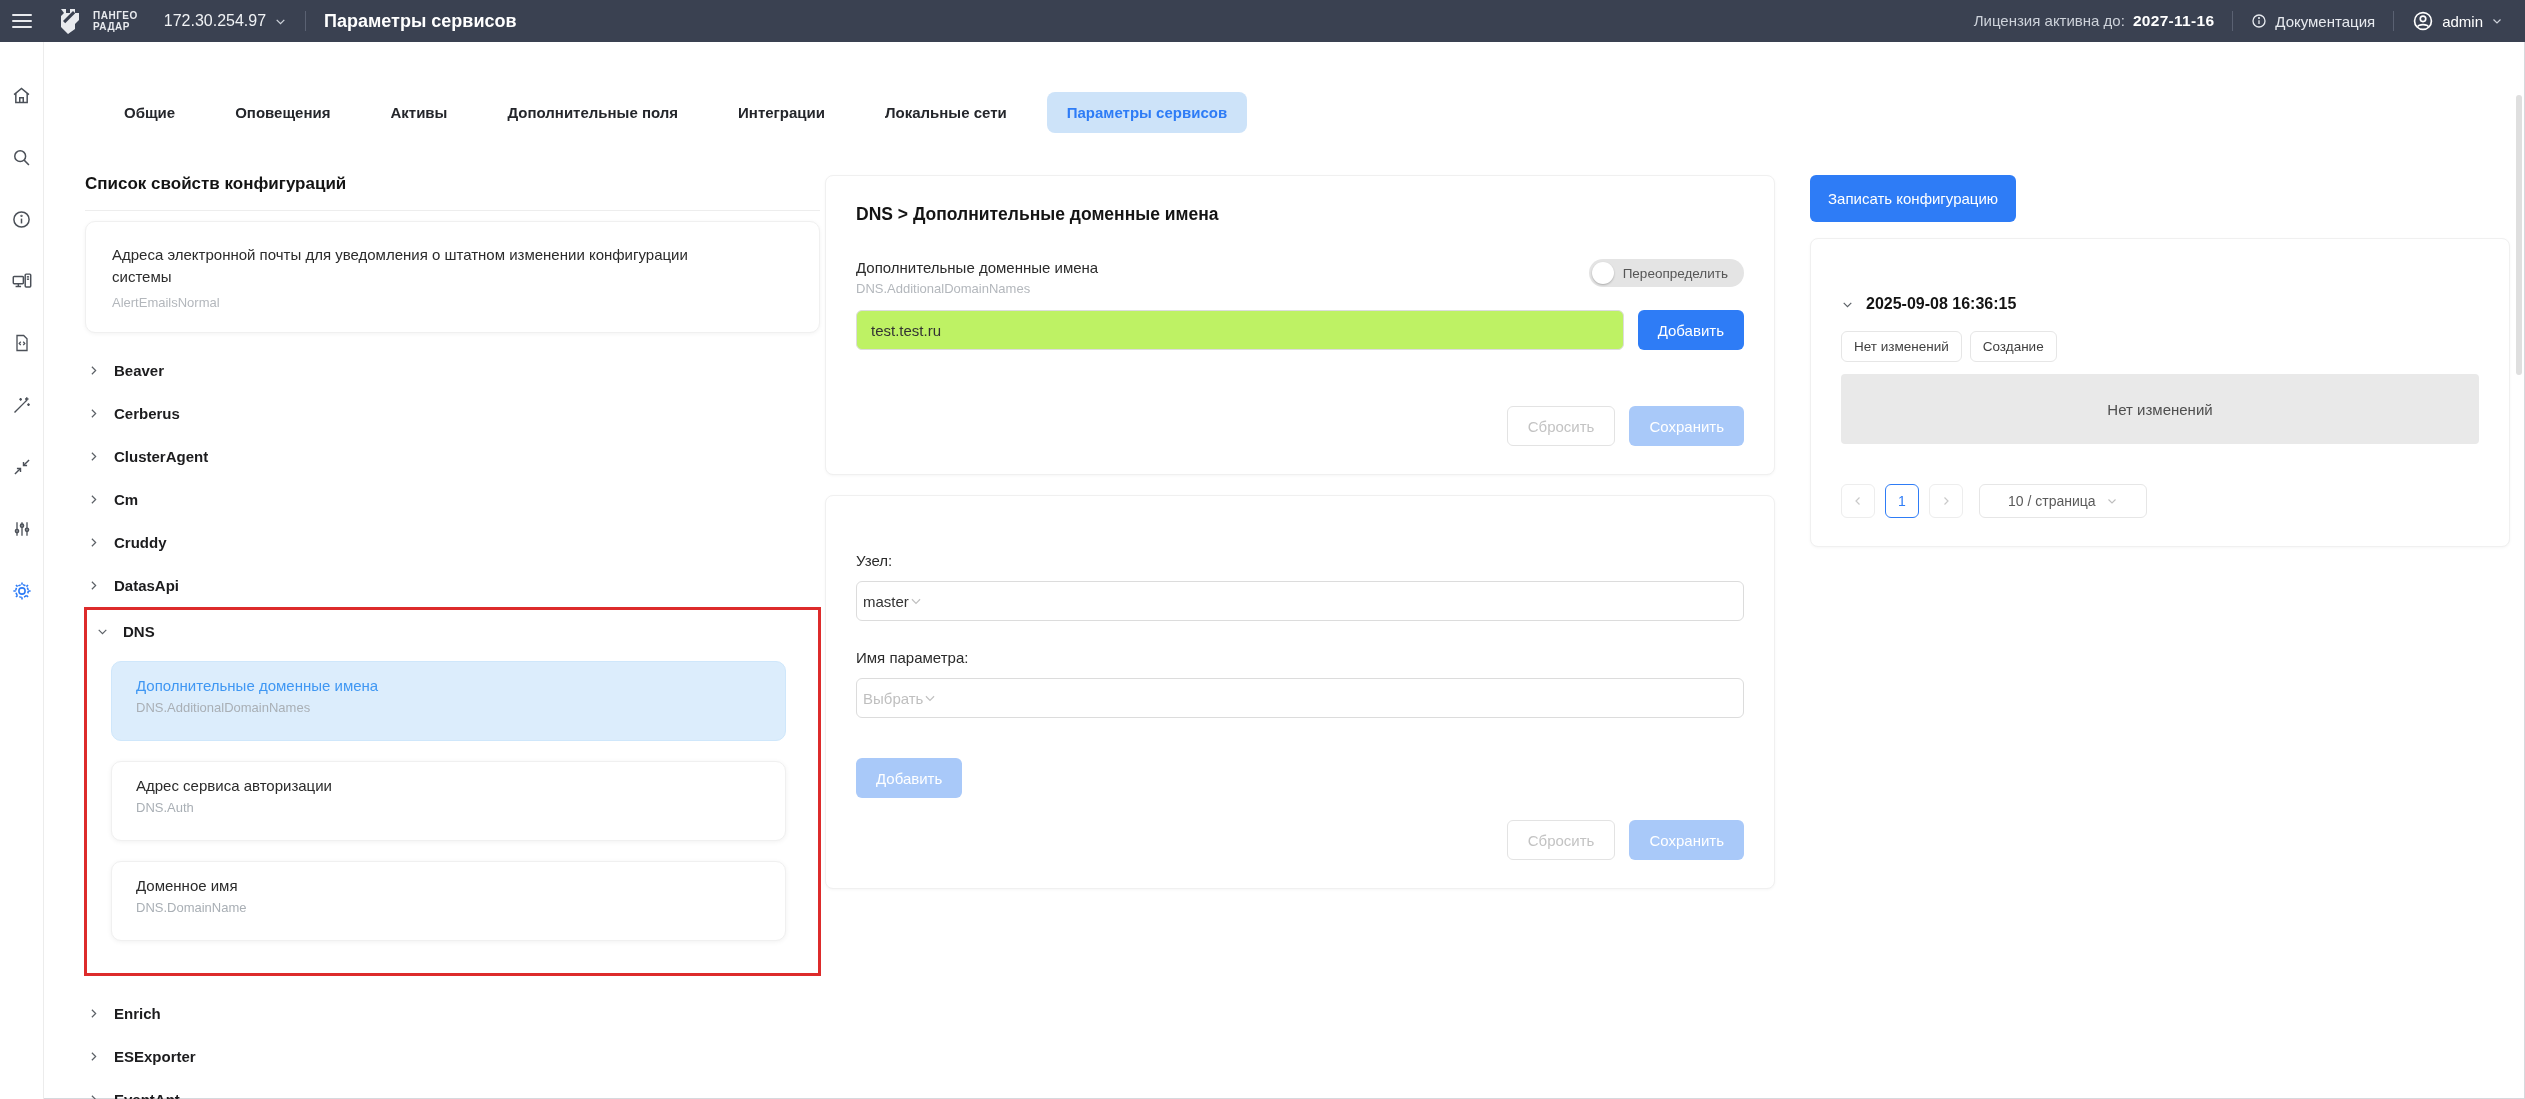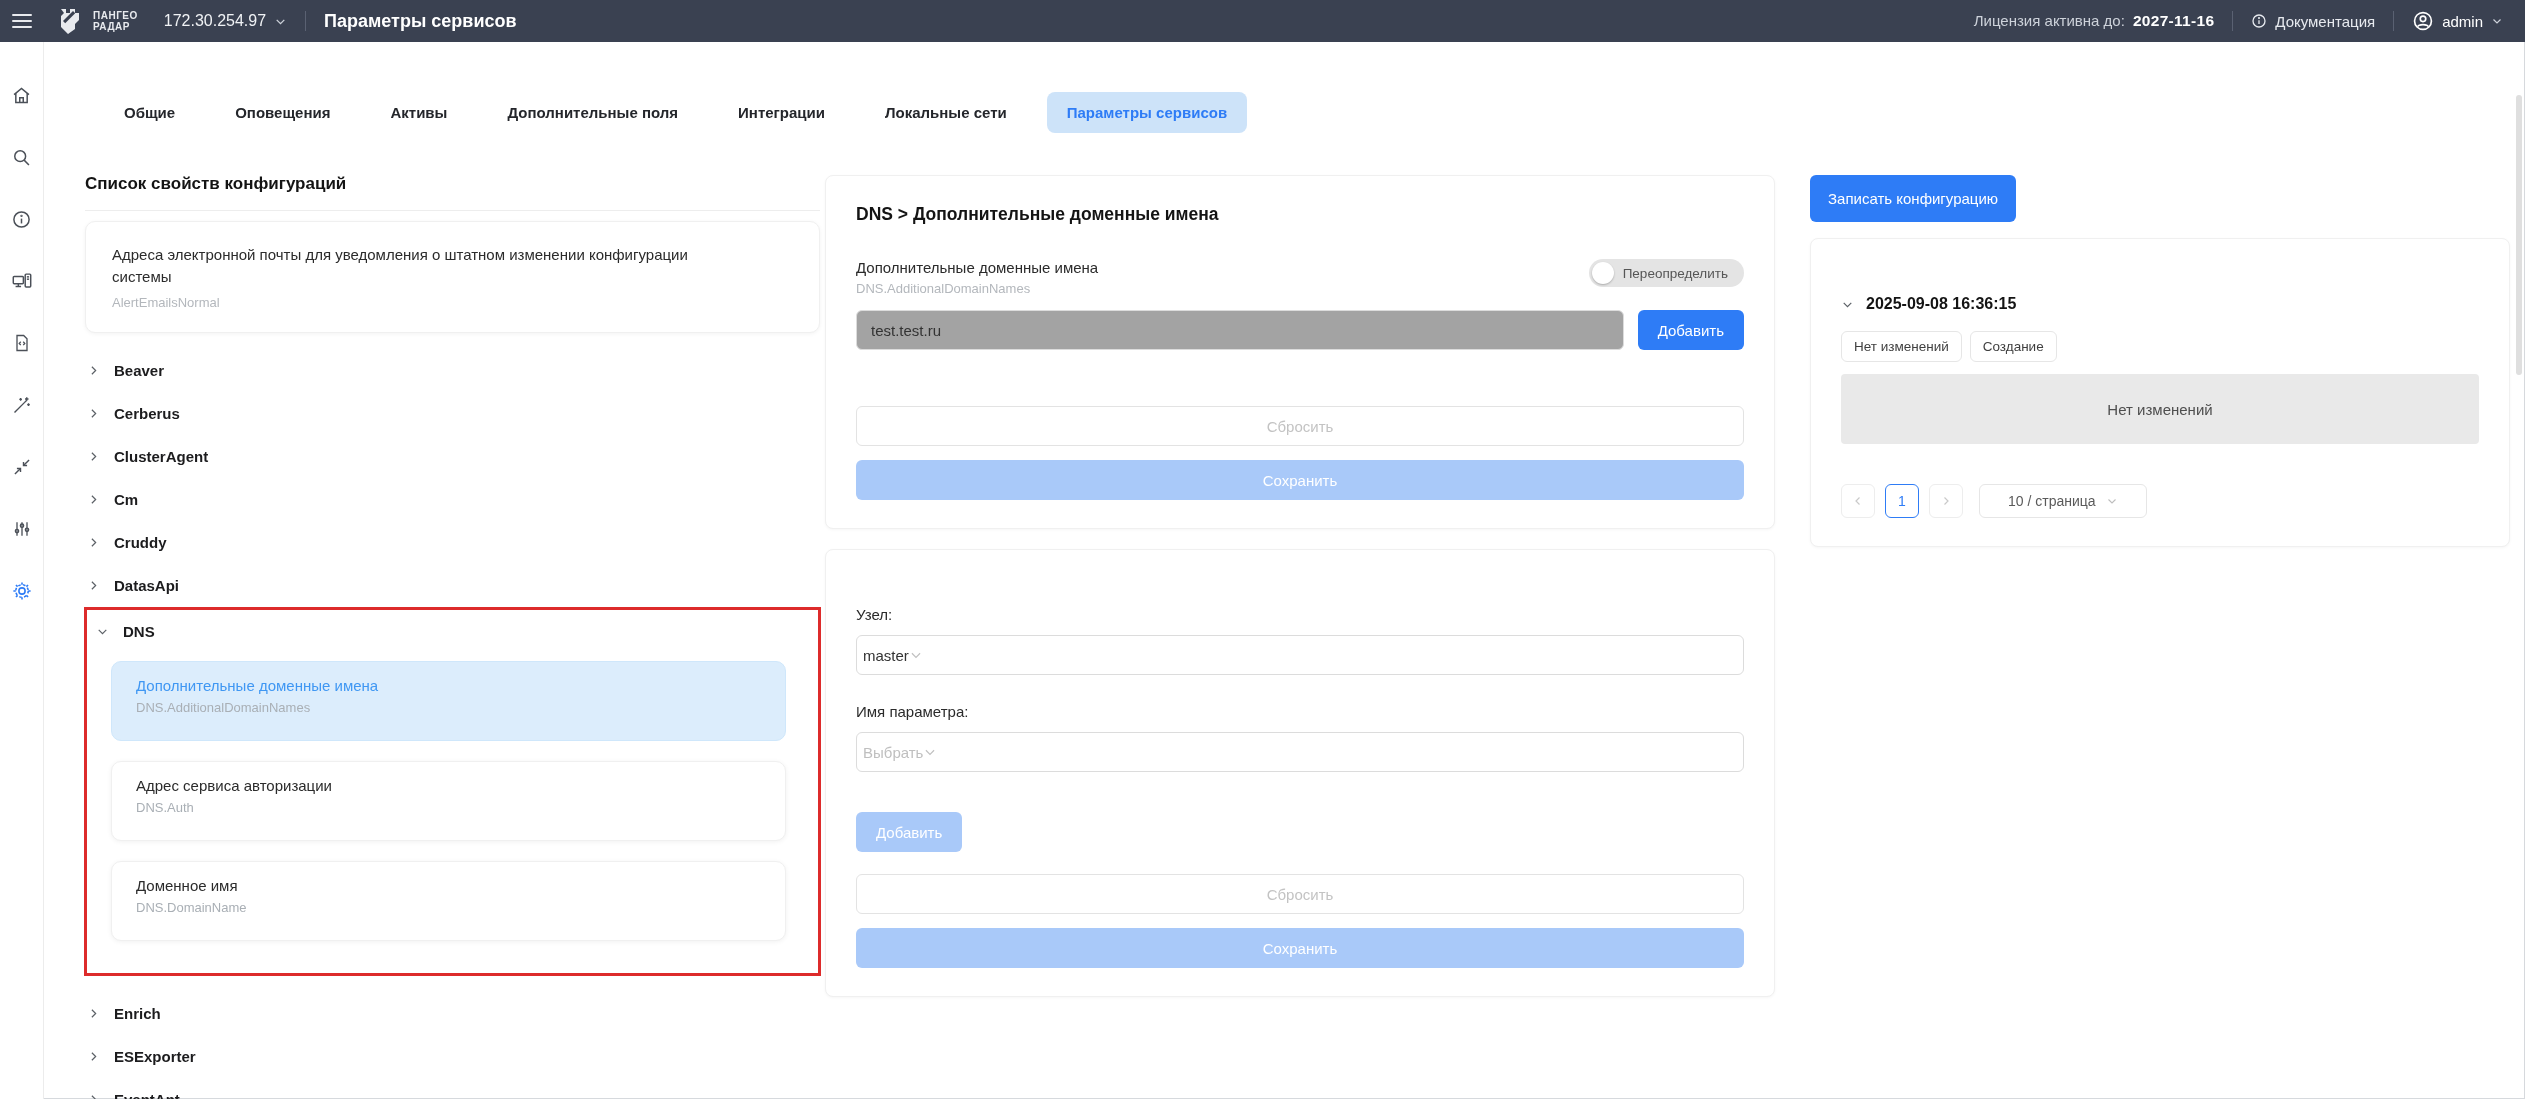--- a/index.html
+++ b/index.html
@@ -81,27 +81,27 @@
   .card-title { font-size:17.5px; font-weight:bold; color:#141414; }
   .field-row { margin-top:34px; display:flex; align-items:flex-start; justify-content:space-between; }
   .field-label { font-size:15px; color:#2b2b2b; }
   .field-code { font-size:13px; color:#b3b7bc; margin-top:5px; }
   .toggle { display:flex; align-items:center; gap:9px; background:#e4e4e4; border-radius:999px; padding:3px 16px 3px 3px; cursor:pointer; }
   .toggle-knob { width:22px; height:22px; background:#fff; border-radius:50%; box-shadow:0 1px 2px rgba(0,0,0,.25); }
   .toggle-label { font-size:13.5px; color:#565656; }
   .input-row { margin-top:14px; display:flex; gap:14px; }
   .text-input {
     flex:1; height:40px; border:1px solid #dcdcdc; border-radius:6px; padding:0 14px;
-    font-size:15px; color:#333; font-family:inherit; outline:none; background:#a3a3a3;
+    font-size:15px; color:#333; font-family:inherit; outline:none; background:#bef264;
   }
   .btn { border:none; border-radius:6px; font-size:15px; font-family:inherit; cursor:pointer; padding:0 20px; height:40px; }
   .btn-primary { background:#2e7cf6; color:#fff; }
   .btn-primary-disabled { background:#a9c9f9; color:#fff; cursor:default; }
   .btn-ghost-disabled { background:#fff; border:1px solid #e3e3e3; color:#c3c3c3; cursor:default; }
-  .card-footer { display:flex; justify-content:flex-end; gap:14px; margin-top:56px;flex-direction:column; }
+  .card-footer { display:flex; justify-content:flex-end; gap:14px; margin-top:56px; }
   .form-label { font-size:15px; color:#2b2b2b; margin-top:28px; }
   .select {
     margin-top:12px; height:40px; border:1px solid #dcdcdc; border-radius:6px; background:#fff;
     display:flex; align-items:center; justify-content:flex-start; padding:0 6px; cursor:pointer;
   }
   .select-value { font-size:15px; color:#333; }
   .select-value.placeholder { color:#bfbfbf; }
   .add-standalone { margin-top:40px; }
 
   

